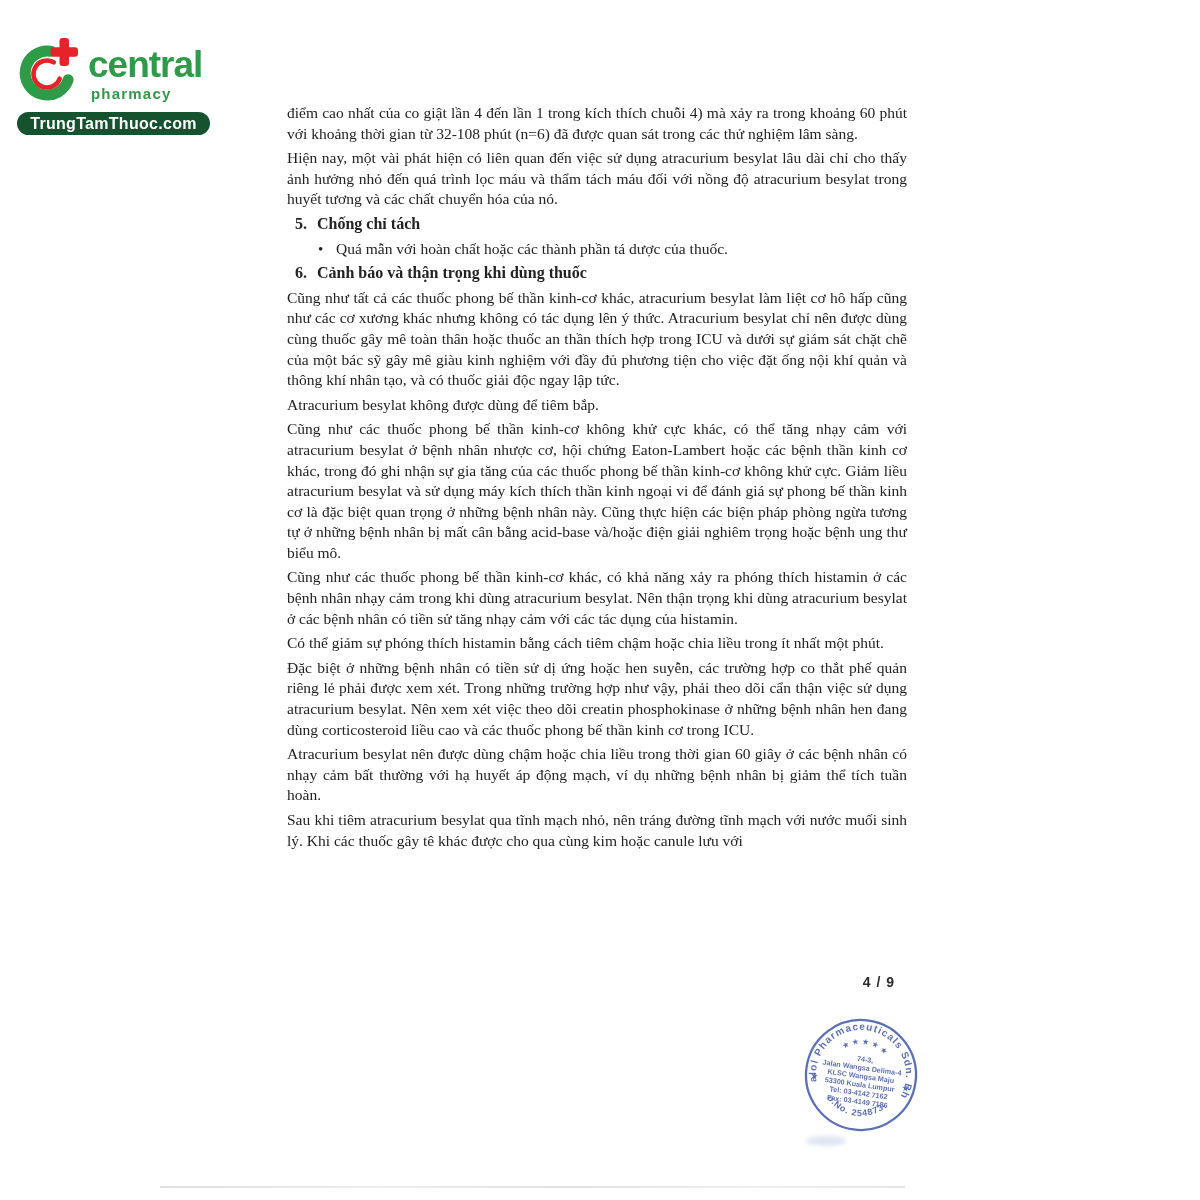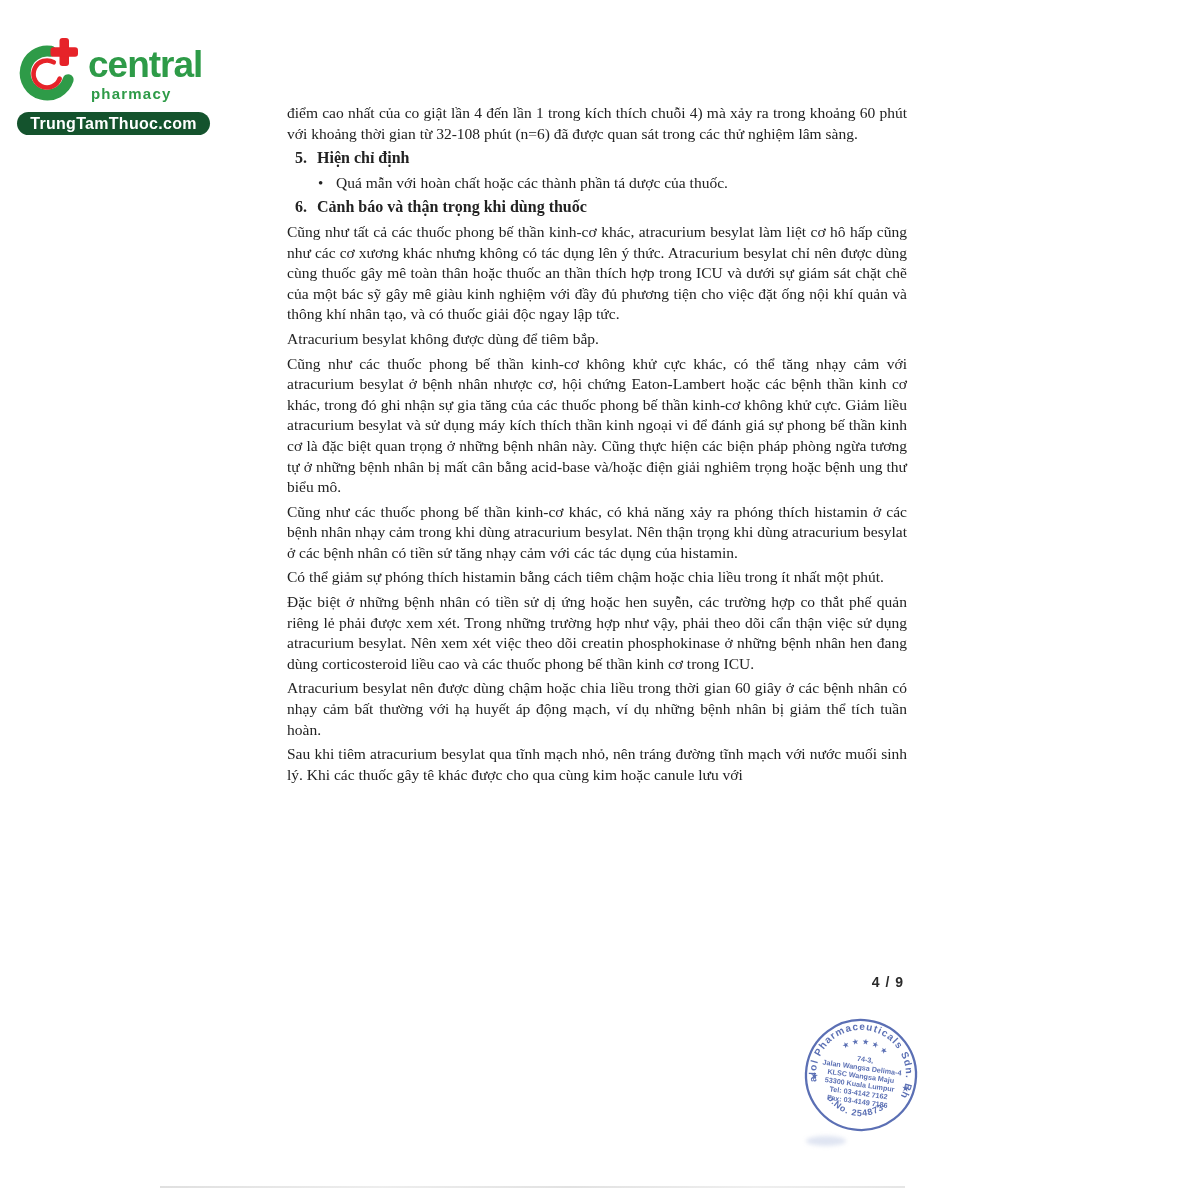--- a/index.html
+++ b/index.html
@@ -20,21 +20,21 @@
 
   
   .doc { position:absolute; left:287px; top:103px; width:620px; color:#222222;
          font-size:15.5px; line-height:20.6px; text-align:justify; }
   .doc p.para   { margin:0 0 4px 0; }
   .doc p.heading{ display:flex; margin:2px 0 4px 0; font-weight:bold; font-size:16px; text-align:left; }
   .doc p.heading .num { width:30px; flex:0 0 30px; padding-left:8px; }
   .doc p.bullet { display:flex; margin:0 0 4px 0; text-align:left; }
   .doc p.bullet .dot { flex:0 0 18px; margin-left:31px; font-size:15px; }
 
-  .page-num { position:absolute; left:296px; top:974px; width:608px; text-align:right;
+  .page-num { position:absolute; left:287px; top:974px; width:608px; text-align:right;
         font-family:"Liberation Sans", sans-serif; font-weight:bold; font-size:14px;
         letter-spacing:1px; color:#2a2a2a; }
 
   
   .stamp { position:absolute; left:781px; top:995px; width:160px; height:160px; opacity:0.85; }
   .stamp text { font-family:"Liberation Sans", sans-serif; fill:#3F57A7; }
 
   .smudge { position:absolute; left:806px; top:1136px; width:40px; height:10px; border-radius:50%;
         background:#b9c5e2; opacity:0.45; filter:blur(2px); }
   .scan-line { position:absolute; left:160px; top:1186px; width:745px; height:1.6px;
@@ -56,23 +56,24 @@
   </svg>
   <div class="brand">central</div>
   <div class="brand-sub">pharmacy</div>
   <div class="site-pill">
     <span>TrungTamThuoc.com</span>
   </div>
 </div>
 
 <div class="doc">
     <p class="para">điểm cao nhất của co giật lần 4 đến lần 1 trong kích thích chuỗi 4) mà xảy ra trong khoảng 60 phút với khoảng thời gian từ 32-108 phút (n=6) đã được quan sát trong các thử nghiệm lâm sàng.</p>
+    <p class="para">Hiện nay, một vài phát hiện có liên quan đến việc sử dụng atracurium besylat lâu dài chỉ cho thấy ảnh hưởng nhỏ đến quá trình lọc máu và thẩm tách máu đối với nồng độ atracurium besylat trong huyết tương và các chất chuyển hóa của nó.</p>
     <p class="heading">
       <span class="num">5.</span>
-      <span class="ht">Hiện chỉ định</span>
+      <span class="ht">Chống chỉ tách</span>
     </p>
     <p class="bullet">
       <span class="dot">•</span>
       <span class="bt">Quá mẫn với hoàn chất hoặc các thành phần tá dược của thuốc.</span>
     </p>
     <p class="heading">
       <span class="num">6.</span>
       <span class="ht">Cảnh báo và thận trọng khi dùng thuốc</span>
     </p>
     <p class="para">Cũng như tất cả các thuốc phong bế thần kinh-cơ khác, atracurium besylat làm liệt cơ hô hấp cũng như các cơ xương khác nhưng không có tác dụng lên ý thức. Atracurium besylat chỉ nên được dùng cùng thuốc gây mê toàn thân hoặc thuốc an thần thích hợp trong ICU và dưới sự giám sát chặt chẽ của một bác sỹ gây mê giàu kinh nghiệm với đầy đủ phương tiện cho việc đặt ống nội khí quản và thông khí nhân tạo, và có thuốc giải độc ngay lập tức.</p>

